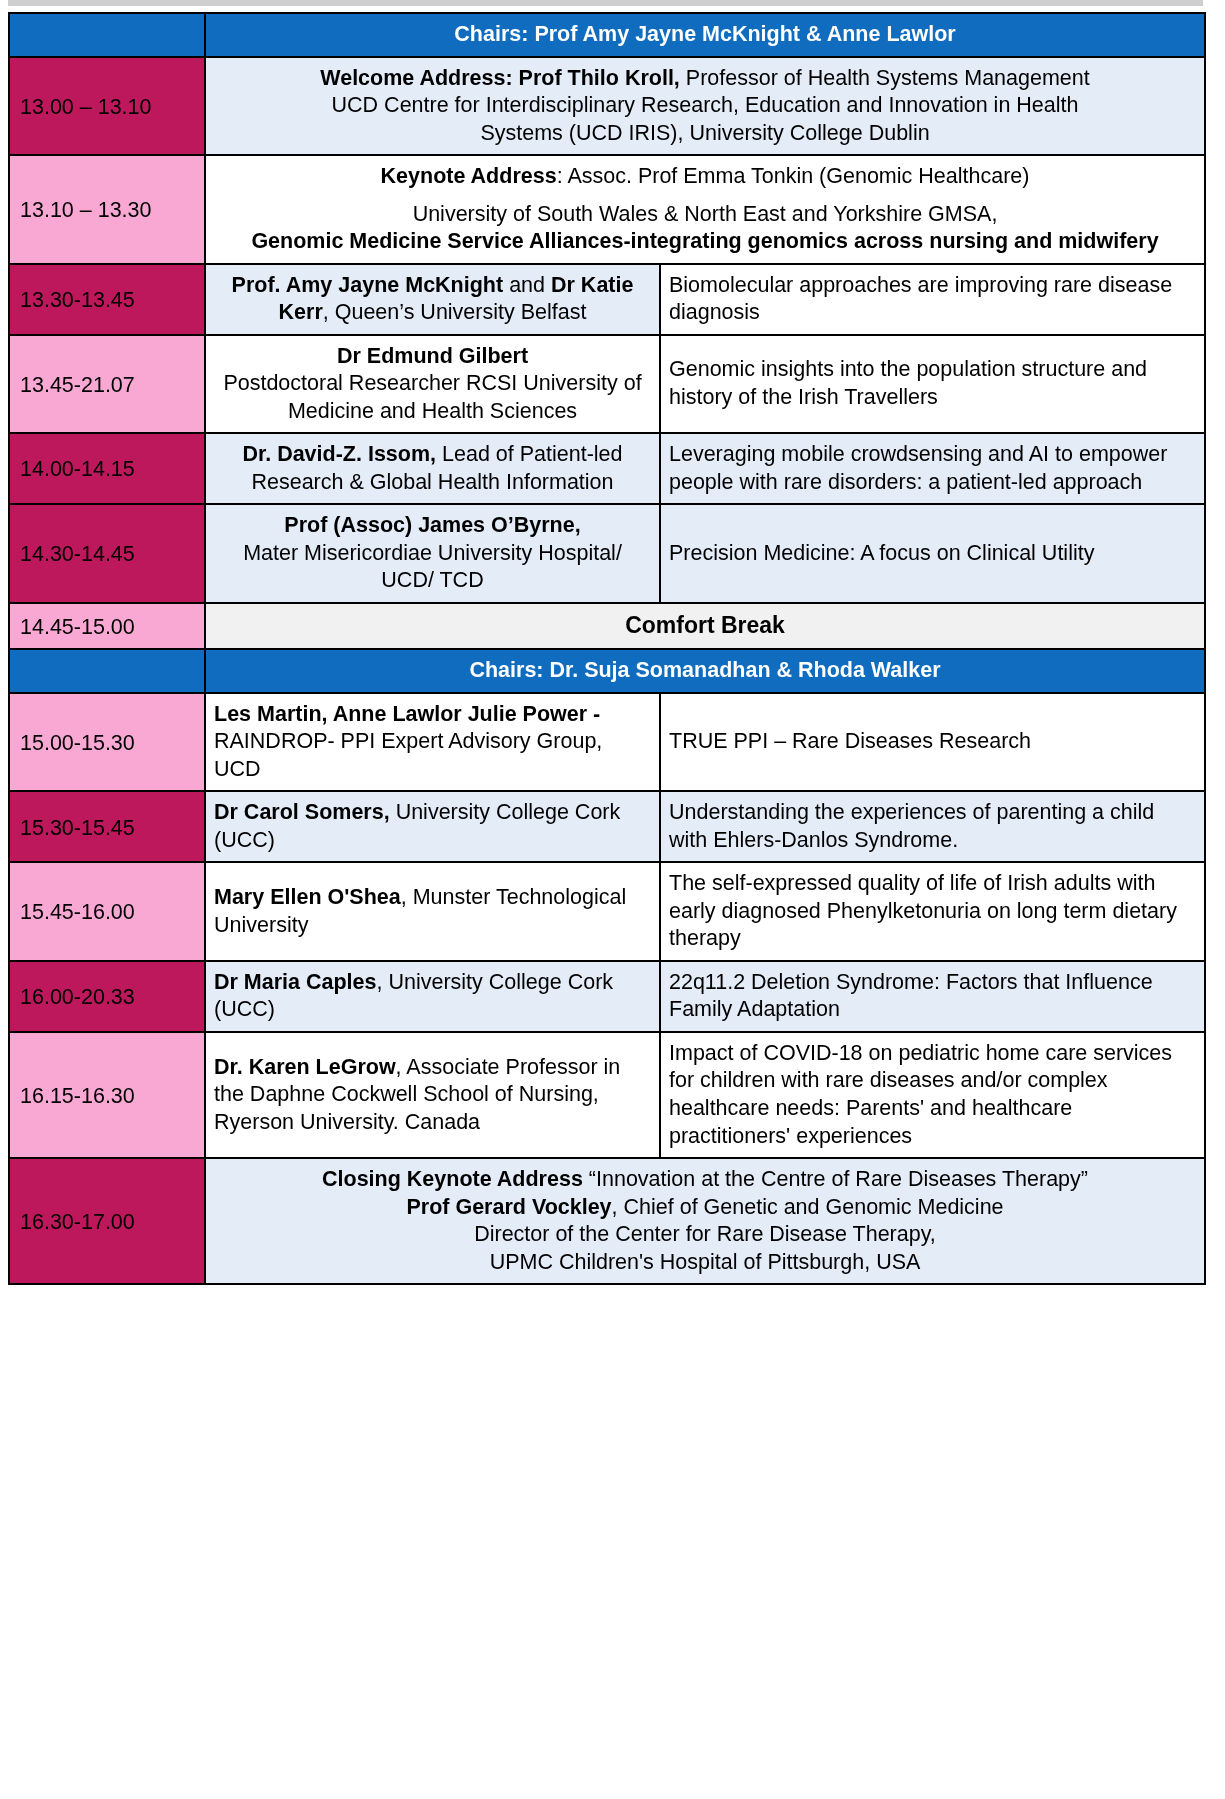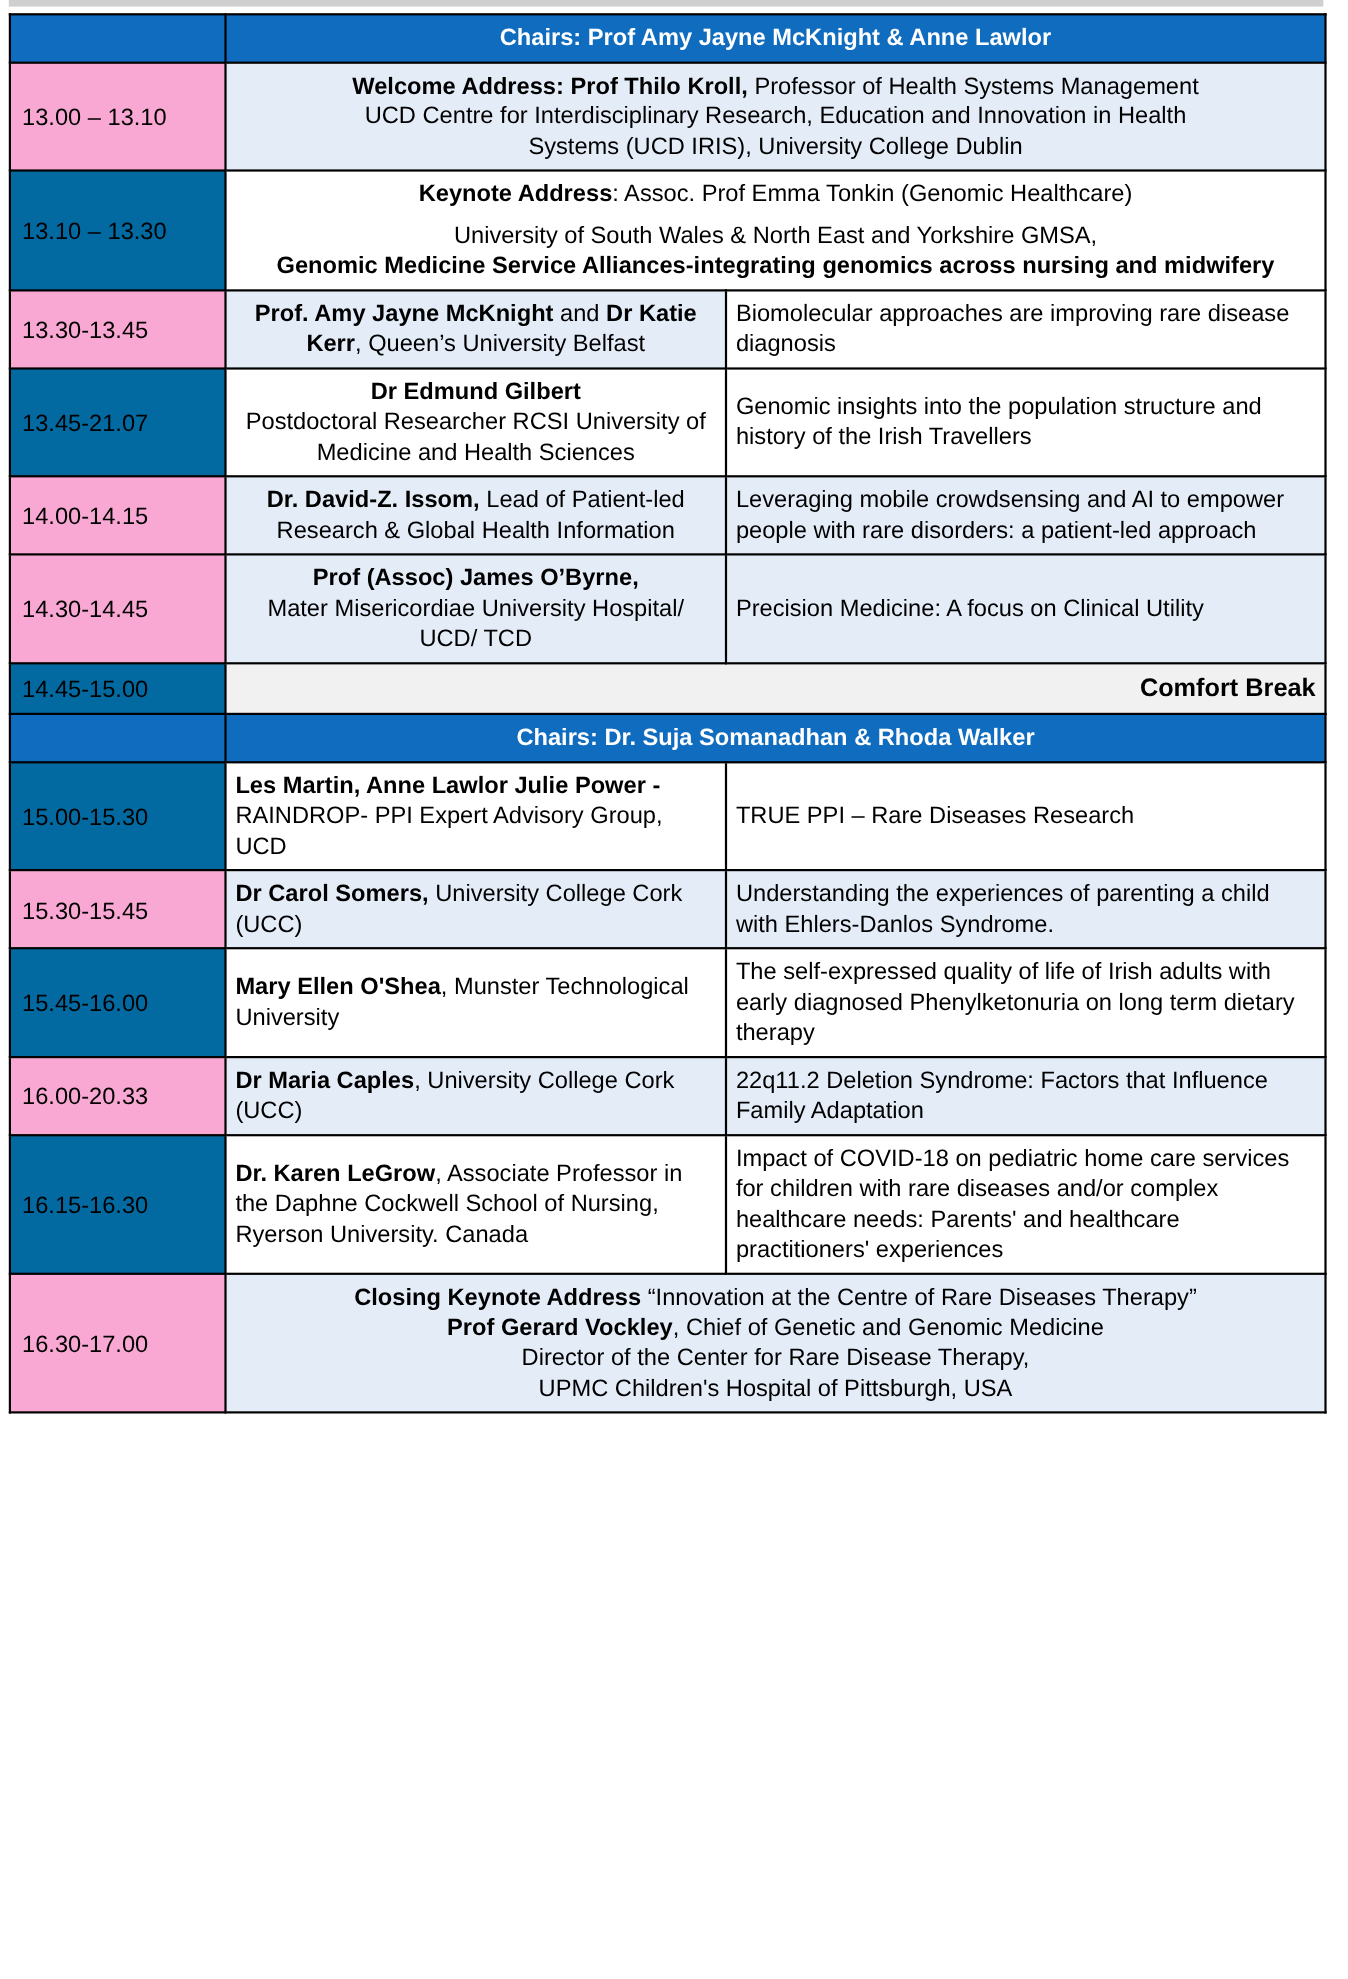--- a/index.html
+++ b/index.html
@@ -43,25 +43,25 @@
     line-height: 1.28;
   }
   col.c-time { width: 196px; }
   col.c-speaker { width: 455px; }
   col.c-topic { width: 545px; }
 
   .time {
     font-size: 21.5px;
     text-align: left;
     padding-left: 10px !important;
-    background: #0369a1;
+    background: #f9a8d4;
     vertical-align: top;
     padding-top: 10px !important;
   }
-  .time.shade { background: #f9a8d4; }
+  .time.shade { background: #be185d; }
   .cell-shade { background: #e4ecf8; }
   .cell-white { background: #ffffff; }
 
   .chair-row td {
     background: #0f6cbf;
     color: #ffffff;
     text-align: center;
     font-weight: bold;
     font-size: 25px;
     padding: 10px 8px;
@@ -70,21 +70,21 @@
   .chair-row td.left-blue {
     background: #0f6cbf;
     border-right: 2px solid #000000;
   }
 
   .center { text-align: center; }
   .left { text-align: left; }
   .b { font-weight: bold; }
 
   .break td.break-label {
-    text-align: right;
+    text-align: center;
     font-weight: bold;
     font-size: 23px;
     background: #f1f1f1;
   }
 
   .speaker-cell, .topic-cell {
     font-size: 21.5px;
   }
   .topic-cell { text-align: left; }
 

